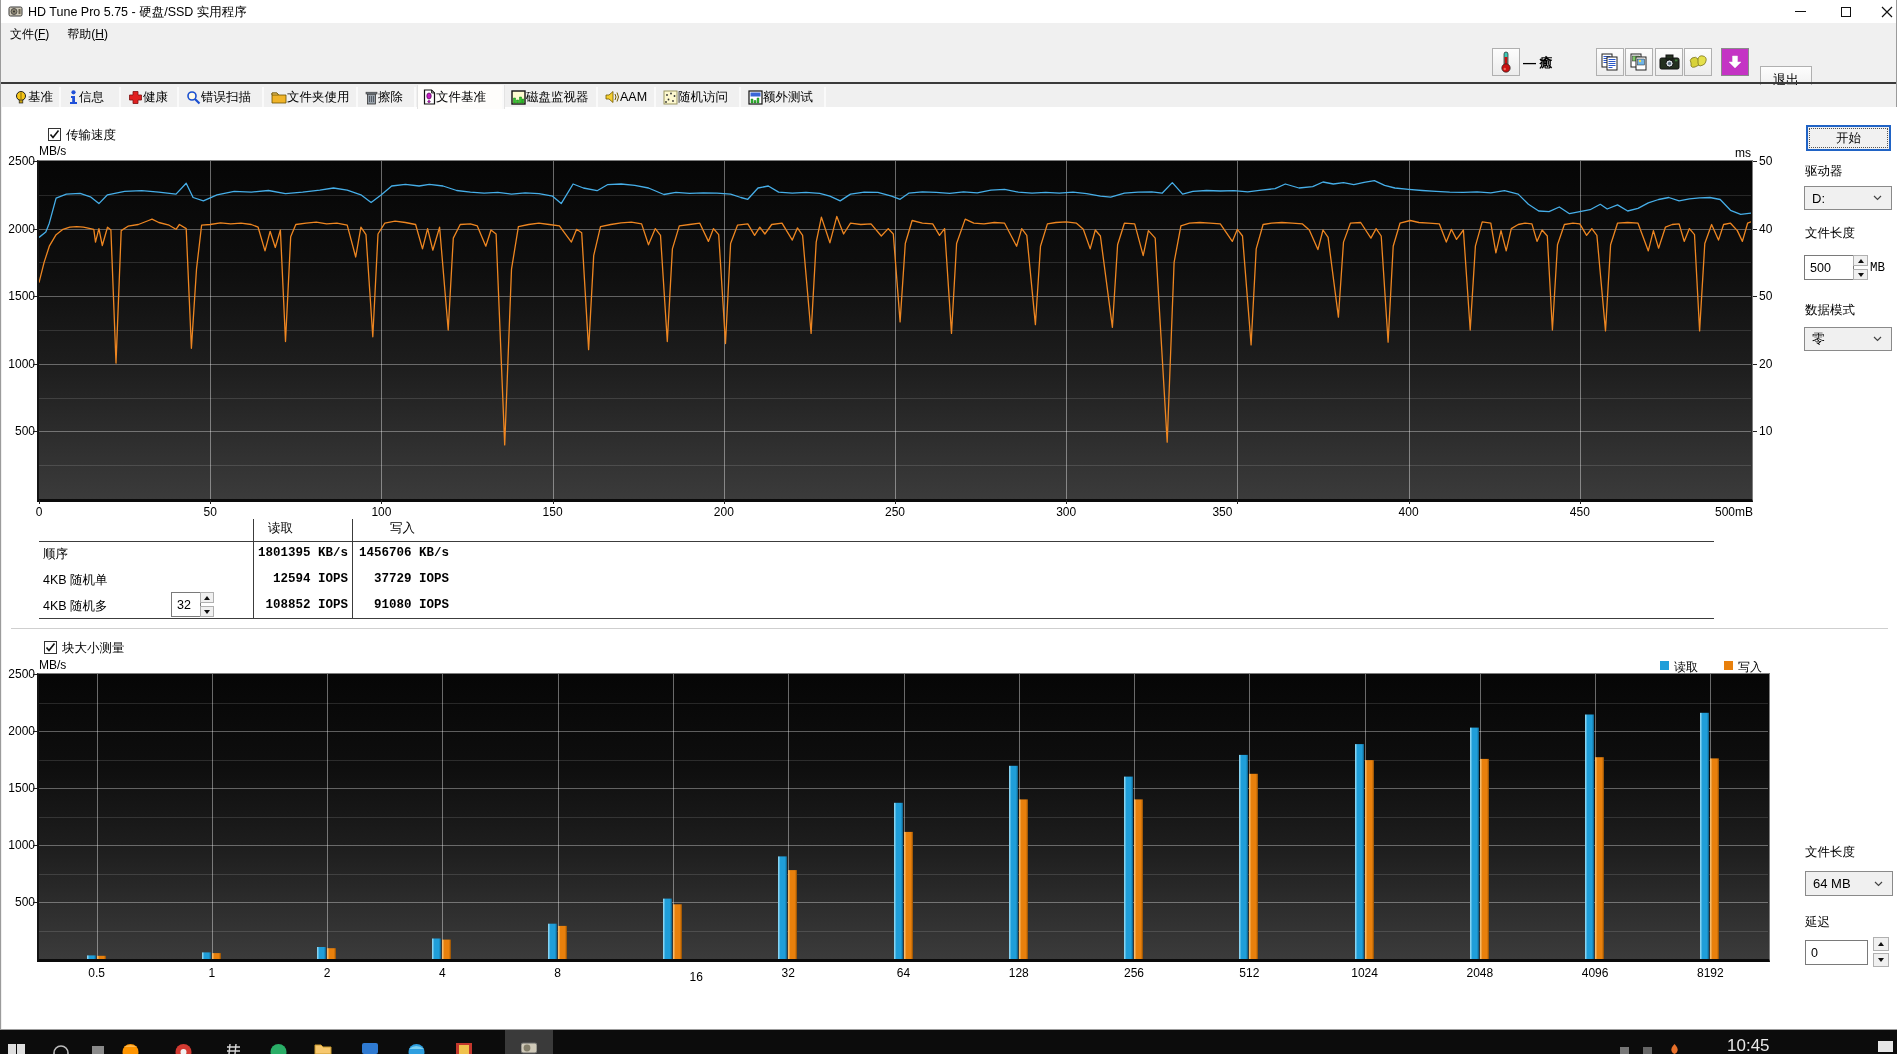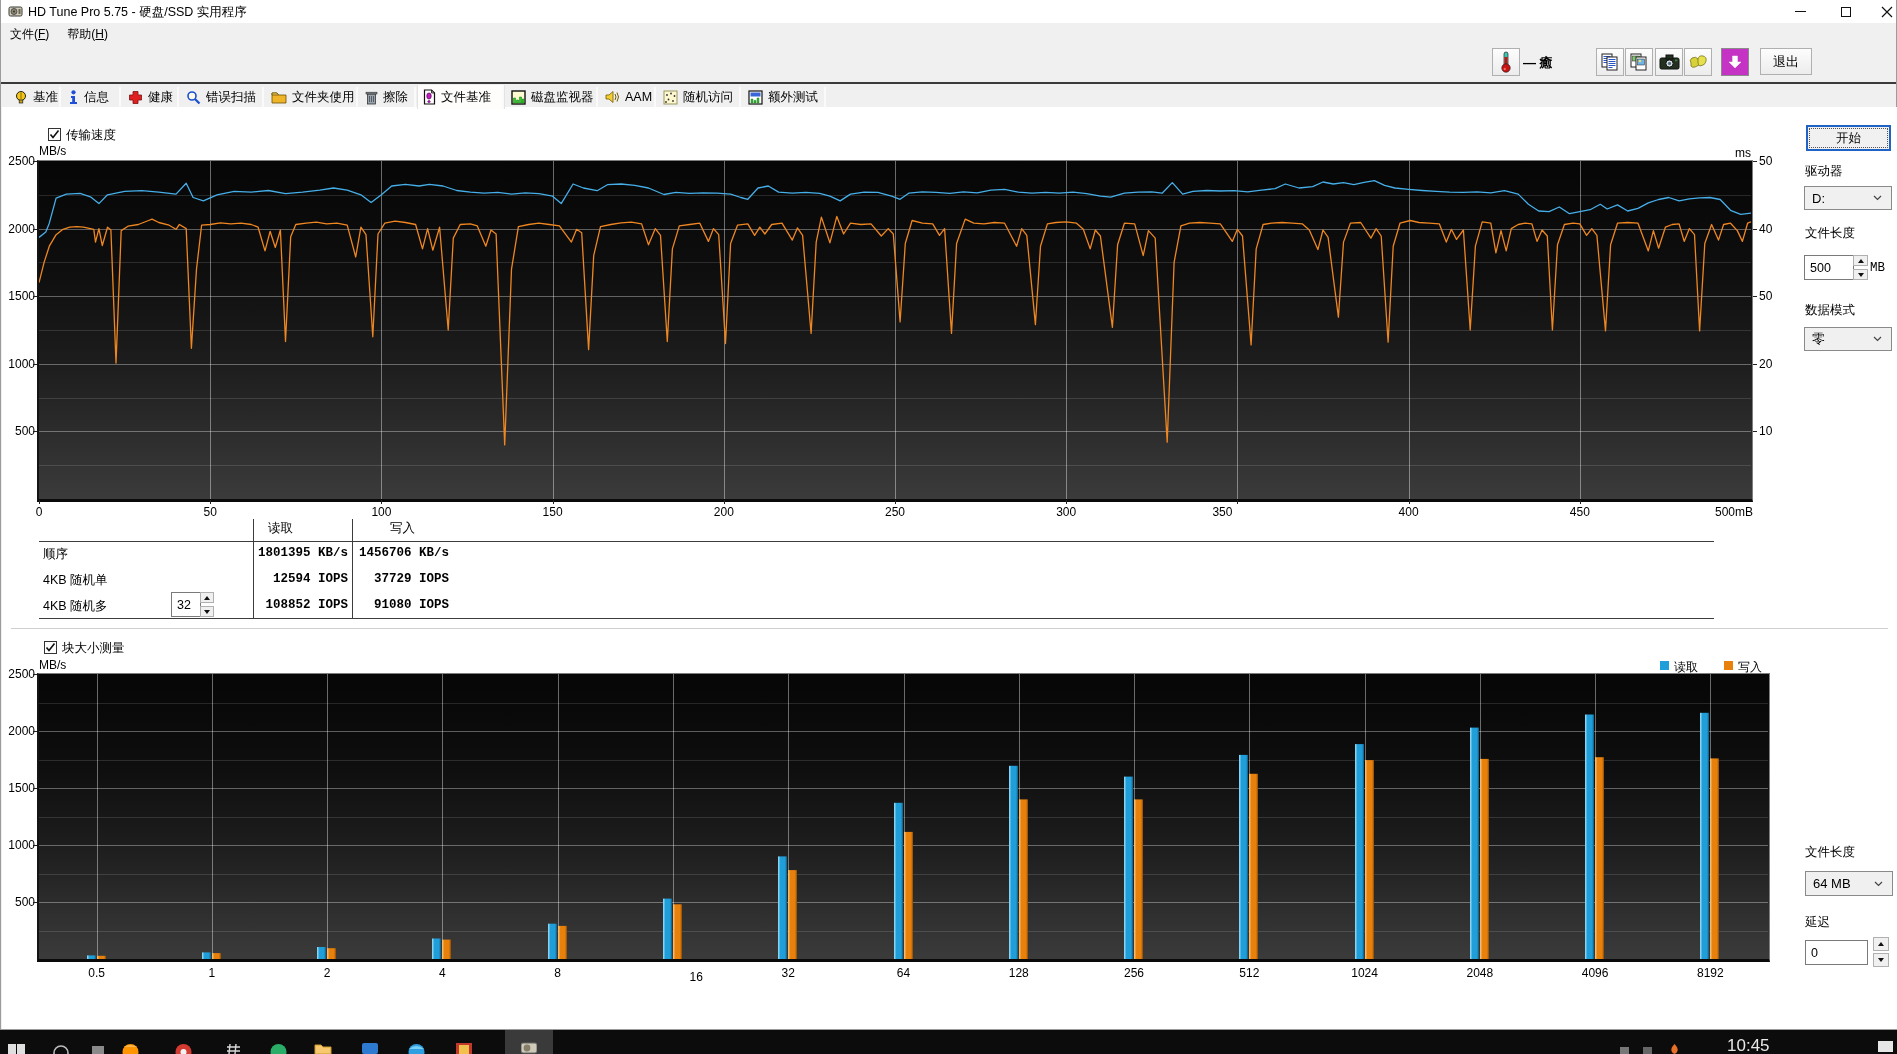--- a/index.html
+++ b/index.html
@@ -13,28 +13,28 @@
   #titlebar { position:absolute; left:0; top:0; width:100%; height:23px; background:#ffffff; }
   #title-text { position:absolute; left:27px; top:4px; font-size:12.5px; white-space:nowrap; }
   .winctl { position:absolute; top:0; width:45px; height:23px; display:flex; align-items:center; justify-content:center; }
   #menubar { position:absolute; left:0; top:23px; width:100%; height:23px; background:#f0f0f0; display:flex; align-items:center; }
   .menu-item { padding:0 9px; height:100%; display:flex; align-items:center; font-size:12px; }
   #toolbar-row { position:absolute; left:0; top:46px; width:100%; height:36px; background:#f0f0f0; }
   #drive-combo { position:absolute; left:8px; top:3px; width:1470px; height:26px; background:#fff; border:1px solid #7a7a7a; display:flex; align-items:center; }
   #drive-combo .txt { font-family:"Liberation Mono", monospace; font-weight:bold; font-size:15.5px; letter-spacing:2.3px; padding-left:7px; white-space:nowrap; }
   .chev { position:absolute; right:9px; top:50%; margin-top:-3px; width:9px; height:6px; }
   .tb-btn { position:absolute; top:2px; width:28px; height:28px; background:linear-gradient(#fdfdfd,#ececec); border:1px solid #b0b0b0; display:flex; align-items:center; justify-content:center; }
-  #exit-button { position:absolute; left:1759px; top:2px; width:52px; height:27px; background:linear-gradient(#fdfdfd,#ececec); border:1px solid #b0b0b0; font-size:13px; display:flex; align-items:center; justify-content:center; }
+  #exit-button { position:absolute; left:1759px; top:20px; width:52px; height:27px; background:linear-gradient(#fdfdfd,#ececec); border:1px solid #b0b0b0; font-size:13px; display:flex; align-items:center; justify-content:center; }
   #temp-text { position:absolute; left:1522px; top:8px; font-size:13px; font-weight:bold; white-space:nowrap; }
   #dark-sep { position:absolute; left:0; top:82px; width:100%; height:2px; background:#3a3a3a; }
 
   
   #tabstrip { position:absolute; left:0; top:85px; width:100%; height:22px; background:#f0f0f0; }
   .tab { position:absolute; top:2px; height:20px; background:#f0f0f0; display:flex; align-items:center; padding-left:5px; border-right:2px solid #fafafa; }
-  .tab .lbl { margin-left:5px; font-size:12.5px; white-space:nowrap; }
+  .tab .lbl { font-size:12.5px; white-space:nowrap; }
   .tab.sel { top:0; height:24px; background:#fefdfb; z-index:3; box-shadow:1px 0 0 #e3e3e3, -1px 0 0 #e3e3e3; }
   .tab svg { flex:none; }
 
   
   #content { position:absolute; left:1px; top:107px; width:1895px; height:922px; background:#fff; }
   .checkbox-box { position:absolute; width:13px; height:13px; background:#fff; border:1px solid #333; }
   .cb-label { position:absolute; font-size:12.5px; white-space:nowrap; }
   .axis-label { position:absolute; font-size:12px; white-space:nowrap; }
   .tick-label { position:absolute; font-size:12px; white-space:nowrap; }
   .tick-mark { position:absolute; background:#222; }

